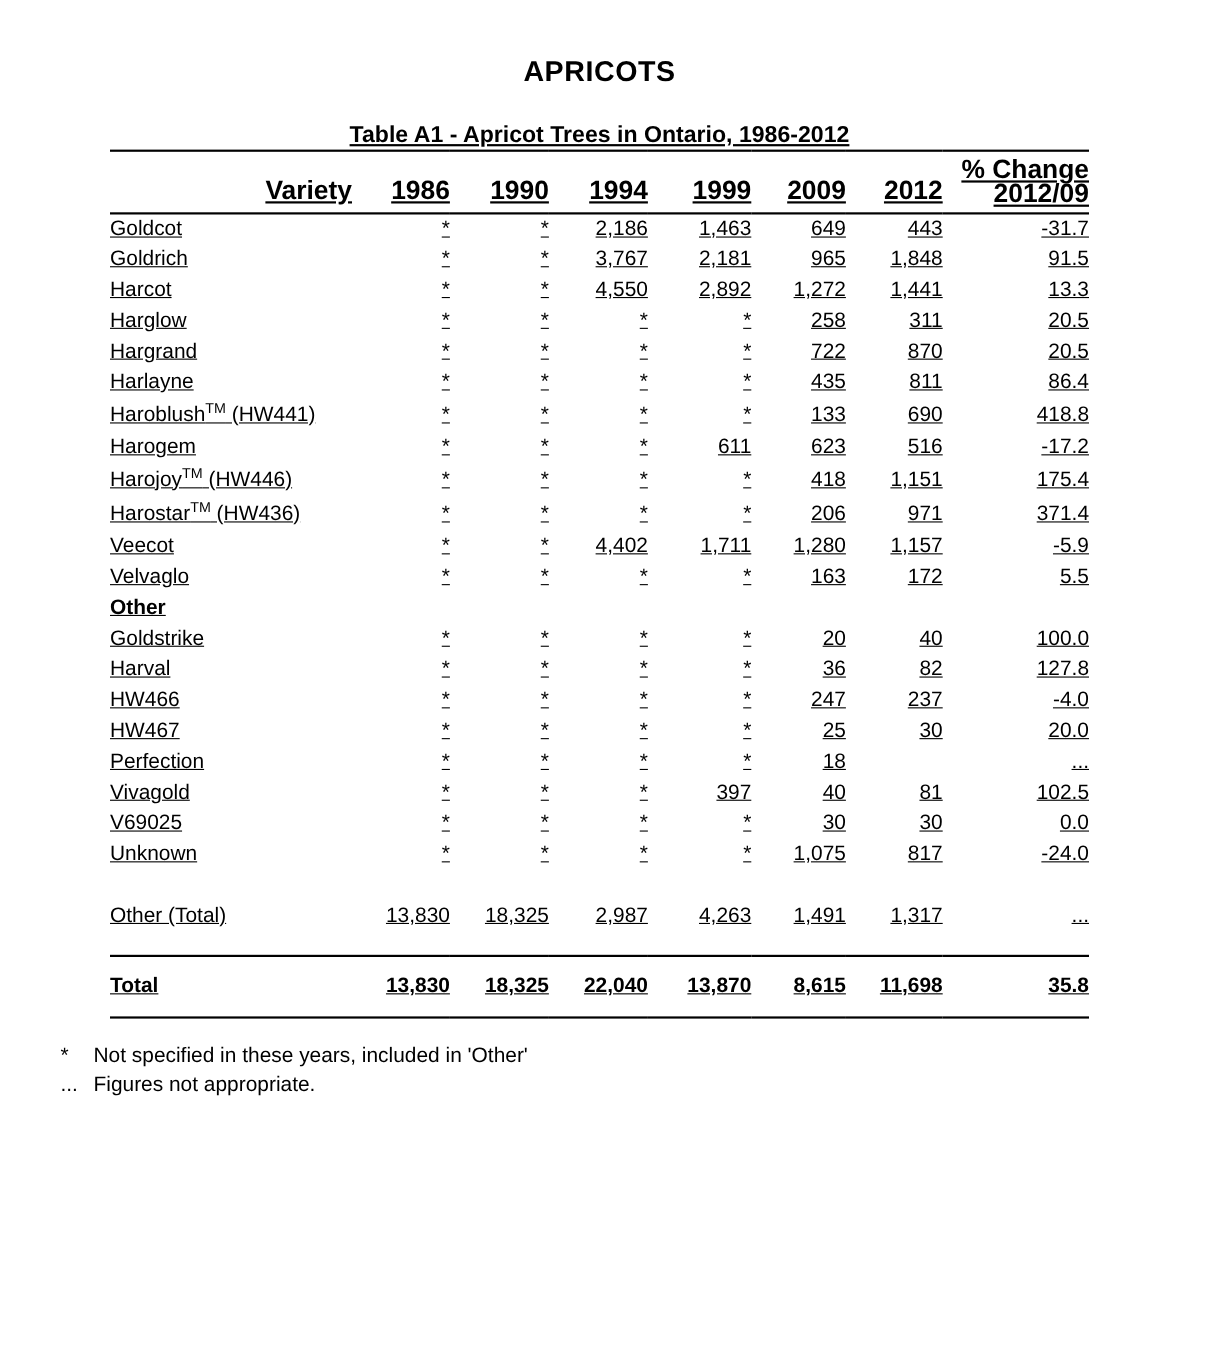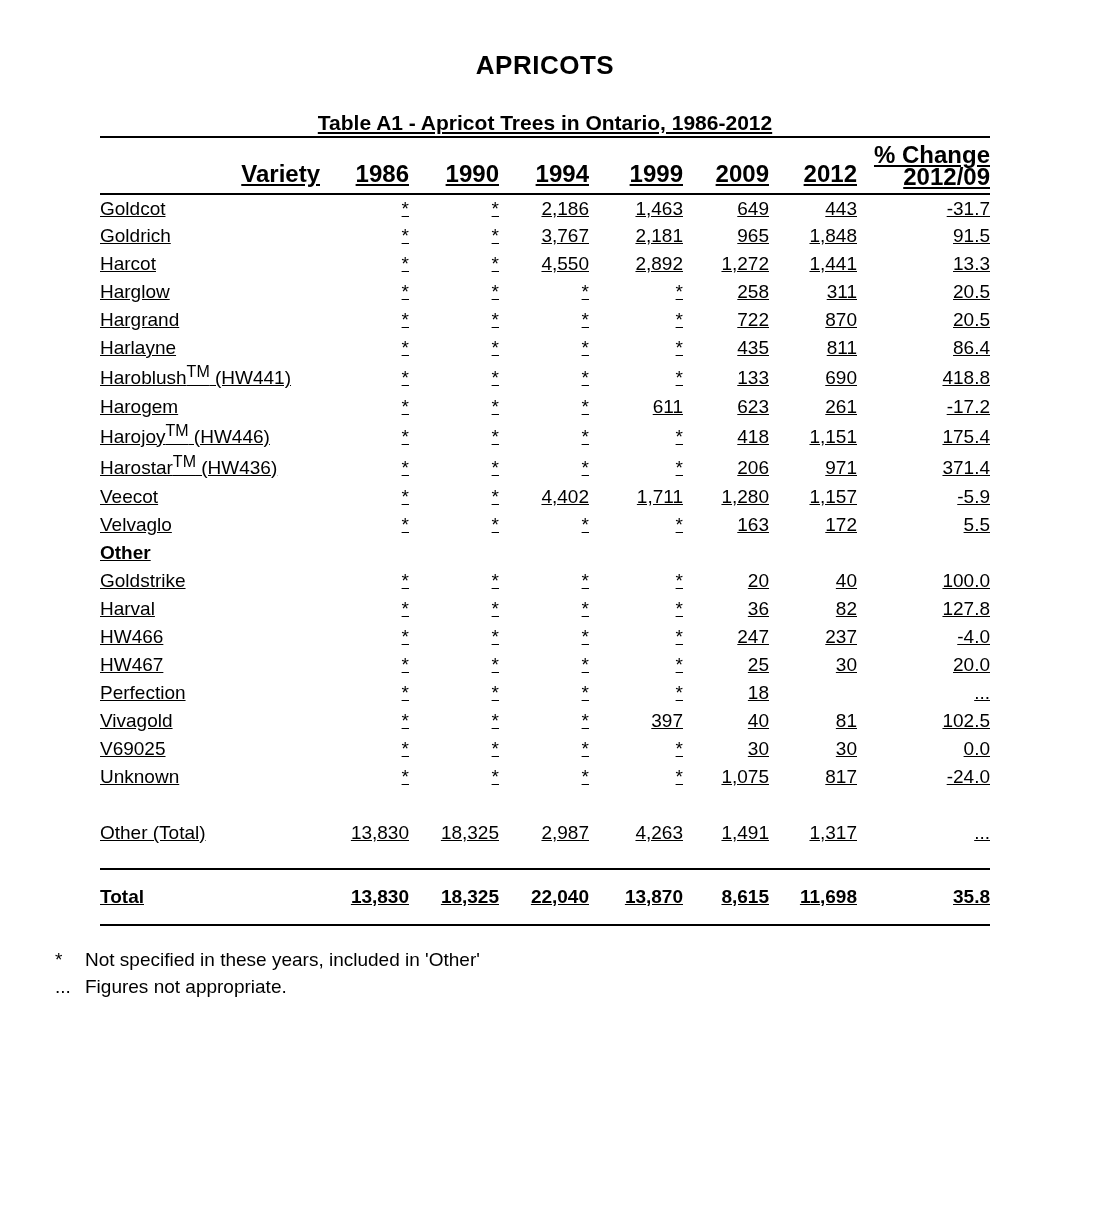--- a/index.html
+++ b/index.html
@@ -61,21 +61,21 @@
   thead th.h-num { text-align: right; }
   thead th .pct-line { display: block; text-align: right; line-height: 22px; }
   tbody td {
     height: 28px;
     vertical-align: middle;
     white-space: nowrap;
   }
   tr.tall td { height: 31px; }
   td.variety { text-align: left; }
   td.variety sup {
-    font-size: 16px;
+    font-size: 13px;
     vertical-align: super;
     line-height: 0;
   }
   td.num { text-align: right; }
   td.bold { font-weight: bold; }
   tr.spacer td { height: 28px; }
   tr.spacer-sm td { height: 22px; }
   tr.total td {
     border-top: 2px solid #000000;
     border-bottom: 2px solid #000000;
@@ -198,21 +198,21 @@
           <td class="num">690</td>
           <td class="num">418.8</td>
         </tr>
         <tr>
           <td class="variety">Harogem</td>
           <td class="num">*</td>
           <td class="num">*</td>
           <td class="num">*</td>
           <td class="num">611</td>
           <td class="num">623</td>
-          <td class="num">261</td>
+          <td class="num">516</td>
           <td class="num">-17.2</td>
         </tr>
         <tr class="tall">
           <td class="variety">Harojoy<sup>TM</sup> (HW446)</td>
           <td class="num">*</td>
           <td class="num">*</td>
           <td class="num">*</td>
           <td class="num">*</td>
           <td class="num">418</td>
           <td class="num">1,151</td>

